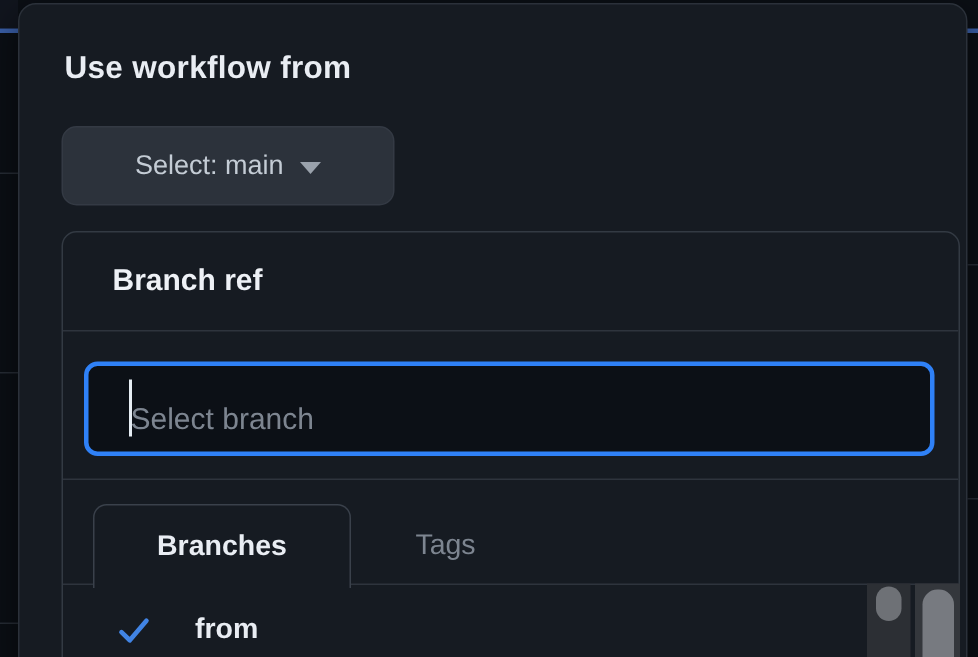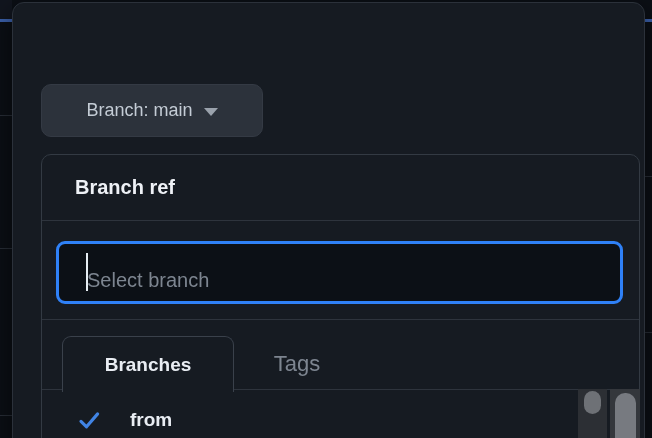--- a/index.html
+++ b/index.html
@@ -68,21 +68,21 @@
     position: absolute; left: 20px; top: 16px; width: 170px; height: 55px;
     background: #161b22; border: 1px solid #3a414b; border-bottom: none;
     border-radius: 9px 9px 0 0; z-index: 2;
     display: flex; align-items: center; justify-content: center; cursor: pointer;
   }
   .tab-active .tab-label { font-size: 19px; font-weight: 700; color: #e9edf3; }
   .tab-inactive {
     position: absolute; left: 191px; top: 17px; width: 128px; height: 53px;
     display: flex; align-items: center; justify-content: center; cursor: pointer;
   }
-  .tab-inactive .tab-label { font-size: 22px; font-weight: 500; color: #7d8590; }
+  .tab-inactive .tab-label { font-size: 19px; font-weight: 500; color: #7d8590; }
 
   .ref-list-item {
     height: 60px; display: flex; align-items: center; padding-left: 36px; cursor: pointer;
   }
   .check-icon { width: 23px; height: 23px; flex: 0 0 auto; }
   .ref-item-label { margin-left: 29px; font-size: 19px; font-weight: 700; color: #e9edf3; }
 
   
   .sb-track { position: absolute; top: 389px; height: 49px; z-index: 5; }
   .sb-a { left: 578px; width: 29px; background: #2c2f34; }
@@ -96,23 +96,24 @@
 <div class="bg-top-strip"></div>
 <div class="bg-blue-line"></div>
 <div class="bg-row-line l1"></div>
 <div class="bg-row-line l2"></div>
 <div class="bg-row-line l3"></div>
 <div class="bg-row-line r1"></div>
 <div class="bg-row-line r2"></div>
 
 <div class="popup">
 
+  <div class="popup-heading">Use workflow from</div>
 
   <div class="branch-btn">
-    <span class="branch-btn-label">Branch: main</span>
+    <span class="branch-btn-label">Select: main</span>
     <span class="caret-down"></span>
   </div>
 
   <div class="ref-panel">
 
     <div class="ref-header">
       <span class="ref-header-title">Branch ref</span>
     </div>
 
     <div class="filter-section">

